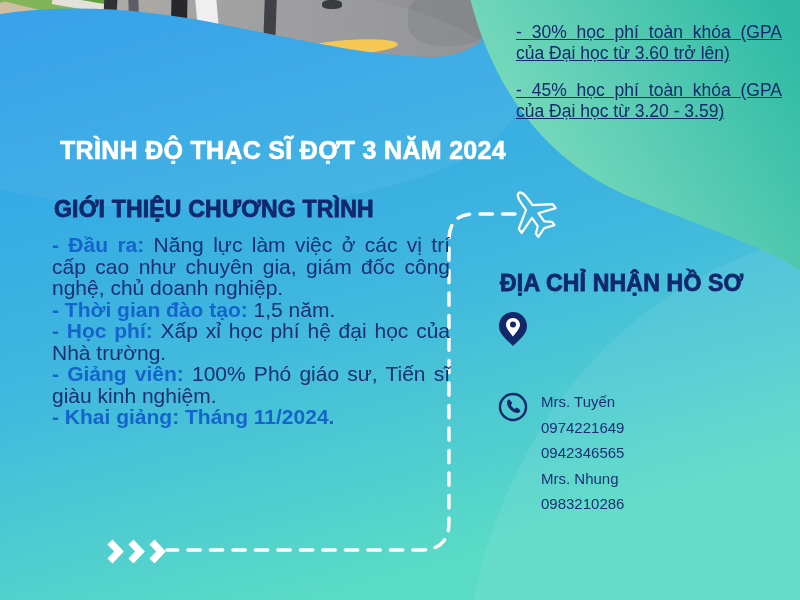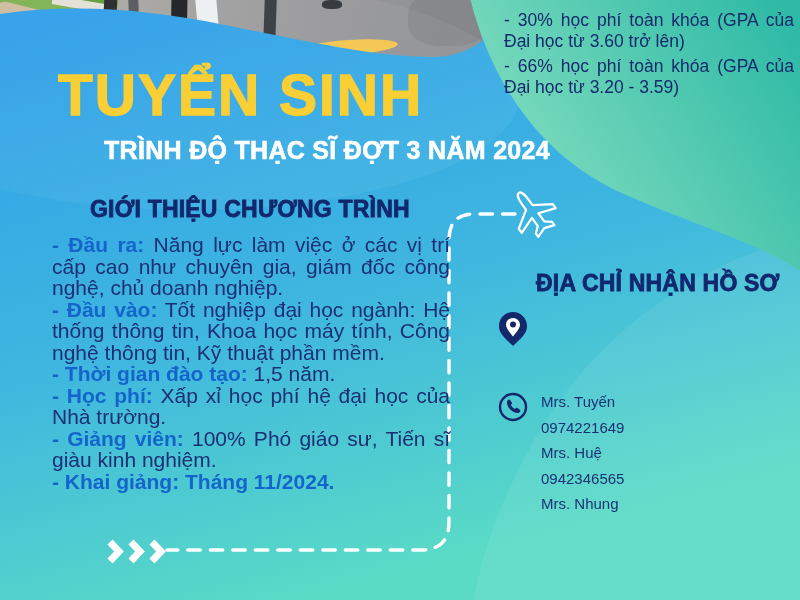--- a/index.html
+++ b/index.html
@@ -22,29 +22,29 @@
   .photo .leg4{position:absolute;left:264px;top:-4px;width:12px;height:50px;background:#34383e;transform:rotate(2deg);}
   .photo .shoe{position:absolute;left:322px;top:0;width:20px;height:9px;background:#2e3136;border-radius:40%;}
   .photo .shade{position:absolute;left:408px;top:-8px;width:80px;height:54px;background:#7e7f84;border-radius:40%;opacity:.55;}
   .sliver{position:absolute;left:298px;top:40px;width:100px;height:15px;background:#F5C54B;border-radius:50%;transform:rotate(-4deg);z-index:1;}
   
   .bgsvg{position:absolute;left:0;top:0;z-index:2;}
   
   .layer{position:absolute;z-index:4;}
   .title{left:58px;top:62px;font-size:57px;font-weight:bold;letter-spacing:2px;color:#F9CF35;
     -webkit-text-stroke:1.3px #F9CF35;}
-  .subtitle{left:60px;top:136px;font-size:25px;font-weight:bold;color:#FFFFFF;letter-spacing:.3px;margin-left:44px;
+  .subtitle{left:60px;top:136px;font-size:25px;font-weight:bold;color:#FFFFFF;letter-spacing:.3px;
     -webkit-text-stroke:.6px #FFFFFF;}
-  .section-h{font-size:23px;font-weight:bold;color:#12286E;-webkit-text-stroke:.8px #12286E;letter-spacing:.2px;margin-left:36px;}
+  .section-h{font-size:23px;font-weight:bold;color:#12286E;-webkit-text-stroke:.8px #12286E;letter-spacing:.2px;}
   .program-h{left:54px;top:196px;}
   .program-body{left:52px;top:234px;width:398px;font-size:21px;line-height:21.5px;color:#1B2F74;}
   .program-body p{margin:0;text-align:justify;}
   .lbl{font-weight:bold;color:#1464CC;}
   .scholarship{left:500px;top:6px;width:298px;font-size:17.5px;line-height:21px;color:#132A6C;}
-  .scholarship p{margin:4px;text-align:justify;}
+  .scholarship p{margin:16px;text-align:justify;text-decoration:underline;}
   .scholarship p.center-last{text-align-last:center;}
   .contact-h{left:500px;top:270px;}
   .address{left:541px;top:308px;font-size:19px;line-height:25.5px;color:#1A4FA6;white-space:pre-line;}
   .phones{left:541px;top:389px;font-size:15px;line-height:25.5px;color:#1B3173;}
   .icon{position:absolute;z-index:4;}
 </style>
 </head>
 <body>
 
 <div class="poster">
@@ -90,32 +90,30 @@
       <path d="M152,542 L161,551.5 L152,561"></path>
     </g>
   </svg>
 
   <svg class="icon" style="left:496px;top:176px" width="76" height="76" viewBox="0 0 76 76">
     <g transform="rotate(-36 38 38)">
       <path d="M38,12 C40.5,12 42,17 42,23 L42,30 L59,41 L59,46 L42,40 L42,50 L48,55 L48,59 L38,55.5 L28,59 L28,55 L34,50 L34,40 L17,46 L17,41 L34,30 L34,23 C34,17 35.5,12 38,12 Z" fill="none" stroke="#FFFFFF" stroke-width="2.2" stroke-linejoin="round"></path>
     </g>
   </svg>
 
-  <div class="layer title">TUYỂN SINH</div>
   <div class="layer subtitle">TRÌNH ĐỘ THẠC SĨ ĐỢT 3 NĂM 2024</div>
 
   <div class="layer scholarship">
     <p>- 30% học phí toàn khóa (GPA của Đại học từ 3.60 trở lên)</p>
-    <p>- 66% học phí toàn khóa (GPA của Đại học từ 3.20 - 3.59)</p>
+    <p>- 45% học phí toàn khóa (GPA của Đại học từ 3.20 - 3.59)</p>
   </div>
 
   <div class="layer section-h program-h">GIỚI THIỆU CHƯƠNG TRÌNH</div>
   <div class="layer program-body">
     <p><span class="lbl">- Đầu ra:</span> <span>Năng lực làm việc ở các vị trí cấp cao như chuyên gia, giám đốc công nghệ, chủ doanh nghiệp.</span></p>
-    <p><span class="lbl">- Đầu vào:</span> <span>Tốt nghiệp đại học ngành: Hệ thống thông tin, Khoa học máy tính, Công nghệ thông tin, Kỹ thuật phần mềm.</span></p>
     <p><span class="lbl">- Thời gian đào tạo:</span> <span>1,5 năm.</span></p>
     <p><span class="lbl">- Học phí:</span> <span>Xấp xỉ học phí hệ đại học của Nhà trường.</span></p>
     <p><span class="lbl">- Giảng viên:</span> <span>100% Phó giáo sư, Tiến sĩ giàu kinh nghiệm.</span></p>
     <p><span class="lbl">- Khai giảng: Tháng 11/2024.</span></p>
   </div>
 
   <div class="layer section-h contact-h">ĐỊA CHỈ NHẬN HỒ SƠ</div>
 
   <svg class="icon" style="left:498px;top:311px" width="30" height="36" viewBox="0 0 30 36">
     <path d="M15,1 C7,1 1,7.3 1,15.2 C1,23 8,28 15,35 C22,28 29,23 29,15.2 C29,7.3 23,1 15,1 Z" fill="#13276B"></path>
@@ -123,18 +121,18 @@
     <circle cx="15" cy="13.6" r="3" fill="#13276B"></circle>
   </svg>
 
   <svg class="icon" style="left:498px;top:392px" width="30" height="30" viewBox="0 0 30 30">
     <circle cx="15" cy="15" r="13" fill="none" stroke="#13276B" stroke-width="2.4"></circle>
     <path d="M10.2,7.8 C9,8.8 8.6,10.6 9.4,12.9 C10.6,16.4 13.4,19.2 16.9,20.5 C19.2,21.3 21,20.9 22,19.7 C22.5,19.1 22.4,18.3 21.8,17.8 L19.6,16.1 C19.1,15.7 18.4,15.7 17.9,16.1 L16.9,16.9 C15.1,16 13.7,14.6 12.9,12.9 L13.7,11.9 C14.1,11.4 14.1,10.7 13.7,10.2 L12,8 C11.5,7.4 10.8,7.3 10.2,7.8 Z" fill="#13276B"></path>
   </svg>
   <div class="layer phones">
     <div>Mrs. Tuyến</div>
     <div>0974221649</div>
-    <div>Mrs. Huệ</div>
     <div>0942346565</div>
     <div>Mrs. Nhung</div>
+    <div>0983210286</div>
   </div>
 
 </div>
 
 </body></html>

